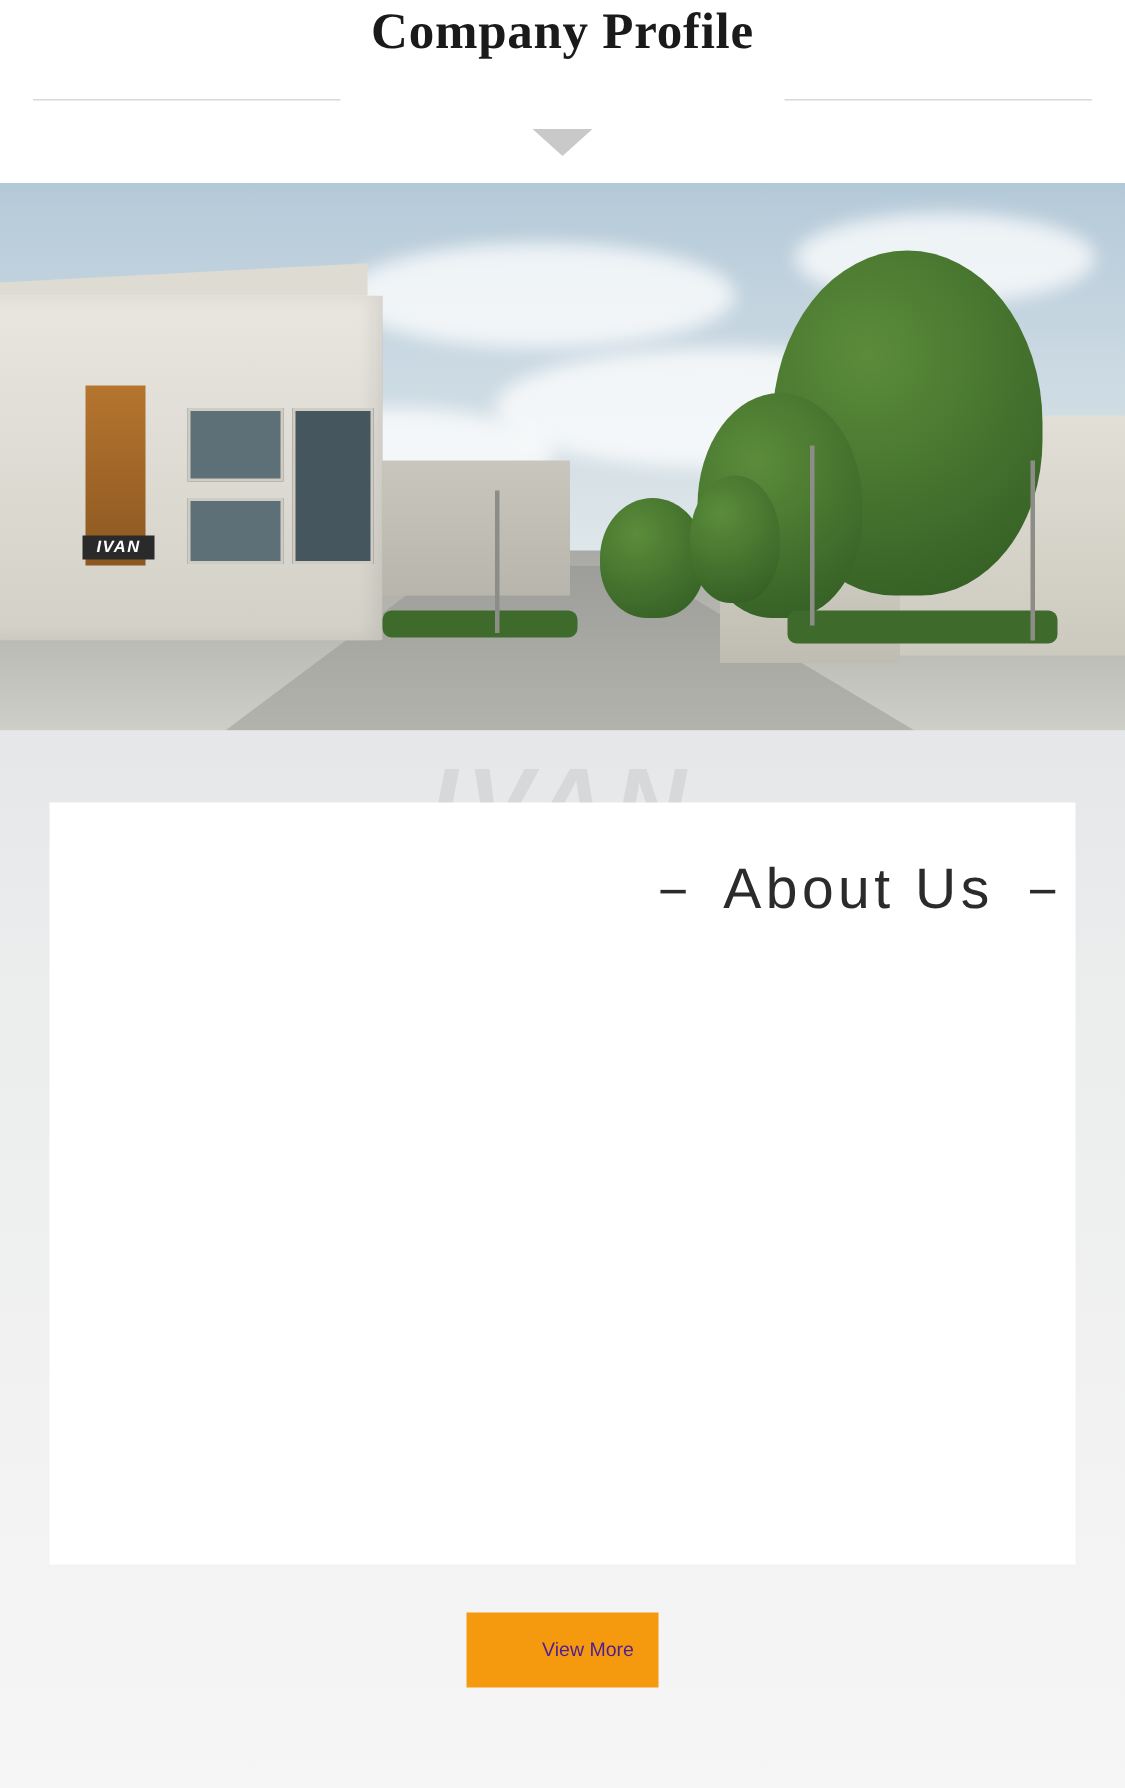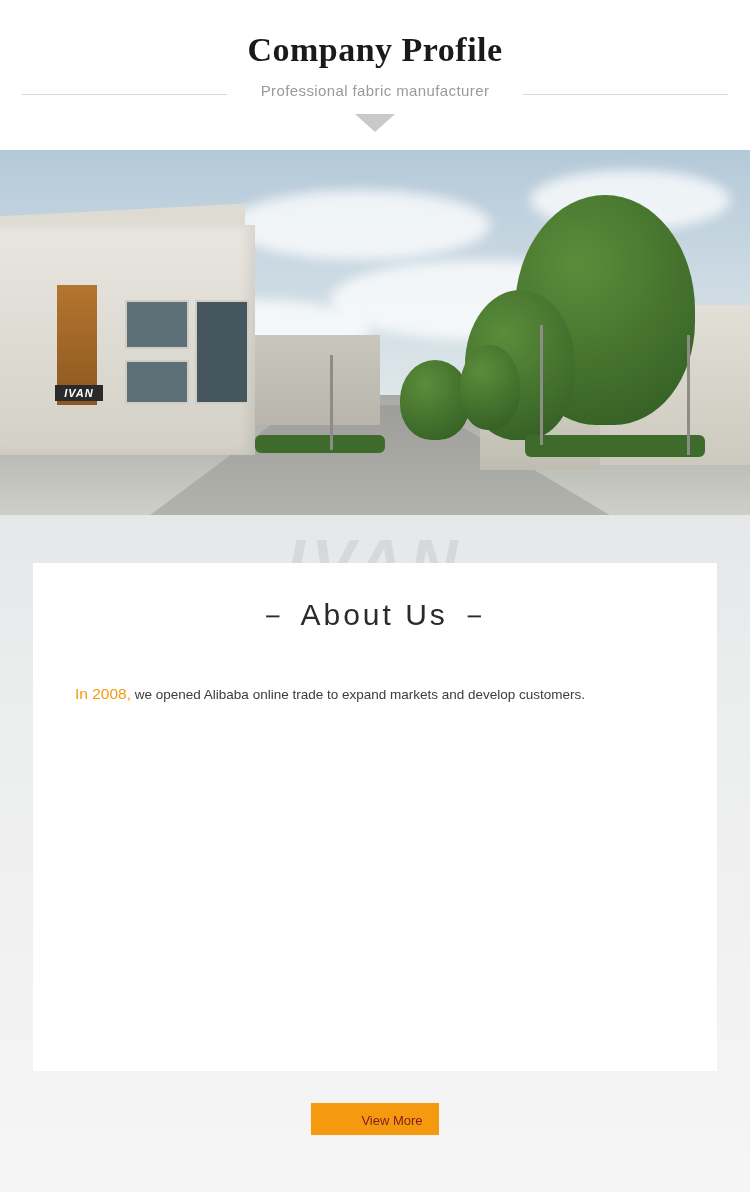--- a/index.html
+++ b/index.html
@@ -10,21 +10,20 @@
     width: 750px;
     height: 1192px;
     background: #ffffff;
     font-family: "Liberation Sans", sans-serif;
     overflow: hidden;
     position: relative;
   }
 
   
   .header {
-    padding-top: 28px;
     text-align: center;
     position: relative;
   }
   .header-title {
     font-family: "Liberation Serif", serif;
     font-size: 34px;
     font-weight: bold;
     color: #1a1a1a;
     letter-spacing: 0.5px;
     margin: 0;
@@ -213,23 +212,23 @@
   
   .card {
     position: absolute;
     left: 33px;
     top: 48px;
     width: 684px;
     height: 508px;
     background: #ffffff;
   }
   .about-title {
-    text-align: center;
+    text-align: right;
     padding-top: 32px;
-    font-size: 30px;
+    font-size: 38px;
     color: #2b2b2b;
     letter-spacing: 3px;
     font-weight: normal;
   }
   .about-body {
     padding: 42px 42px 0 42px;
     font-size: 13.5px;
     color: #3c3c3c;
     line-height: 2.05;
   }
@@ -246,41 +245,40 @@
   .view-more-wrap {
     position: absolute;
     left: 0;
     top: 588px;
     width: 750px;
     text-align: center;
   }
   .view-more {
     display: inline-block;
     width: 128px;
-    height: 32px;
+    height: 50px;
     line-height: 34px;
     background: #f59a0e;
-    color: #7f1d1d;
+    color: #4c1d95;
     font-size: 13px;
     text-align: center;
     border: none;
     cursor: pointer;
     font-family: "Liberation Sans", sans-serif;
     padding-left: 40px;
   }
 </style>
 </head>
 <body>
 
 <div class="header">
   <h1 class="header-title">Company Profile</h1>
   <div class="header-sub-row">
     <span class="rule rule-left"></span>
     <span class="rule rule-right"></span>
-    <span class="header-subtitle">Professional fabric manufacturer</span>
   </div>
   <div class="arrow-down"></div>
 </div>
 
 <div class="hero">
   <div class="sky"></div>
   <div class="cloud c1"></div>
   <div class="cloud c4"></div>
   <div class="cloud c2"></div>
   <div class="cloud c3"></div>
@@ -313,23 +311,20 @@
 </div>
 
 <div class="band">
   <div class="watermark">IVAN</div>
 
   <div class="card">
     <div class="about-title">－  About Us  －</div>
     <div class="about-body">
 
 
-      <p class="para">
-        <span class="yr">In 2008,</span><span> we opened Alibaba online trade to expand markets and develop customers.</span>
-      </p>
 
 
 
 
     </div>
   </div>
 
   <div class="view-more-wrap">
     <button class="view-more">View More</button>
   </div>

